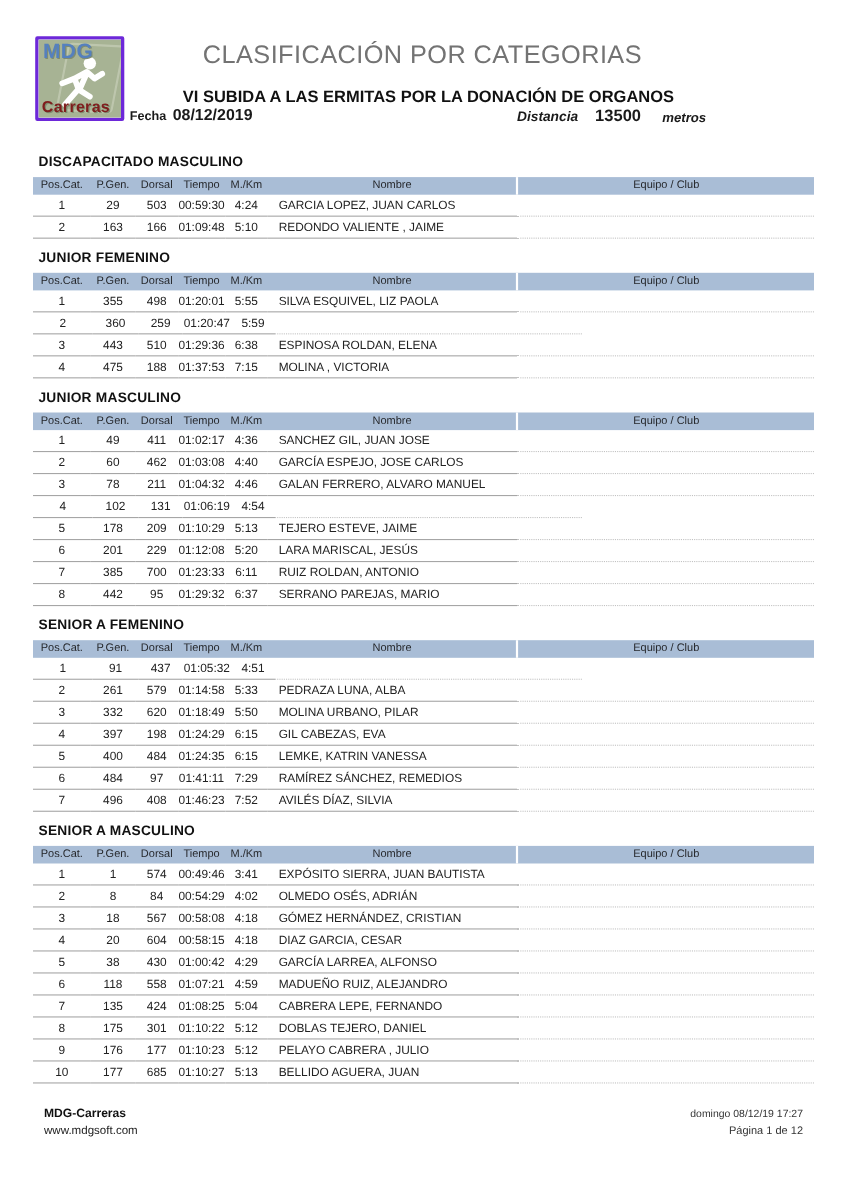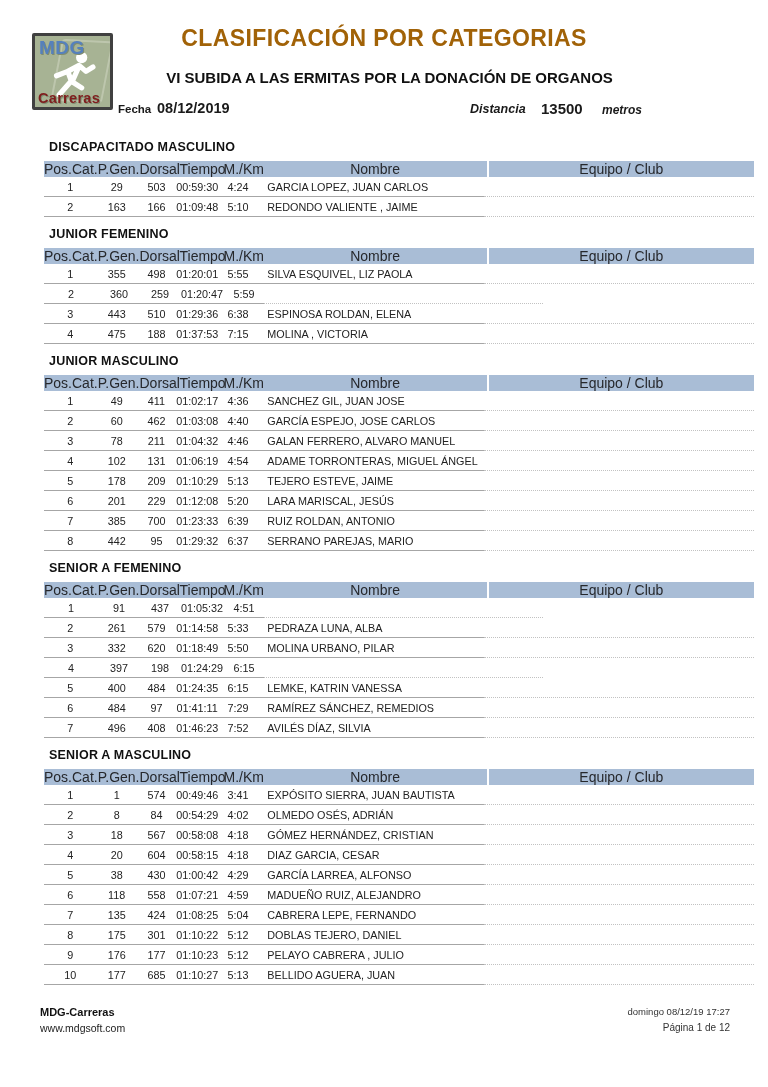--- a/index.html
+++ b/index.html
@@ -7,75 +7,75 @@
   body {
     width:768px; height:1087px; position:relative;
     font-family:"Liberation Sans", sans-serif; color:#1a1a1a;
     overflow:hidden;
   }
   .page { position:relative; width:768px; height:1087px; }
 
   
   .logo {
     position:absolute; left:32px; top:33px; width:81px; height:77px;
-    border:3px solid #404040; border-radius:2px; overflow:hidden;
+    border:3px solid #6d28d9; border-radius:2px; overflow:hidden;
   }
   .logo-bg { position:absolute; inset:0; }
   .logo-ghost {
     position:absolute; right:2px; top:4px; width:52px; height:62px;
     border:2px solid #c3cbb3; transform:skewX(-8deg) rotate(3deg);
     border-radius:4px; opacity:.8;
   }
   .logo-mdg {
     position:absolute; top:1px; left:4px; font-size:19px; font-weight:bold;
     letter-spacing:.5px; text-shadow:1px 1px 0 #7f8c70;
   }
   .logo-carreras {
     position:absolute; bottom:1px; left:3px; font-size:14.5px; font-weight:bold;
     letter-spacing:.3px; text-shadow:1px 1px 0 #7f8c70;
   }
   .logo-runner { position:absolute; left:8px; top:12px; width:60px; height:52px; }
 
   
-  .title { padding-top:25px; text-align:center; font-size:23px; font-weight:bold; letter-spacing:.4px; color:#a16207; }
+  .title { padding-top:36px; text-align:center; font-size:23px; font-weight:normal; letter-spacing:.4px; color:#737373; }
   .subtitle { margin-top:17px; text-align:center; font-size:15px; font-weight:bold; color:#111;padding-left:11px; }
-  .meta { position:relative; height:20px; margin-top:14px; }
+  .meta { position:relative; height:20px; }
   .fecha-label { position:absolute; left:118px; top:3px; font-size:11.5px; font-weight:bold; }
   .fecha-value { position:absolute; left:157px; top:0; font-size:14.5px; font-weight:bold; }
   .dist-label { position:absolute; left:470px; top:2px; font-size:12.5px; font-weight:bold; font-style:italic; }
   .dist-value { position:absolute; left:541px; top:0; font-size:15px; font-weight:bold; }
   .dist-unit  { position:absolute; left:602px; top:3px; font-size:12px; font-weight:bold; font-style:italic; }
 
   
-  .sections { position:absolute; left:44px; top:136px; width:710px; }
+  .sections { position:absolute; left:30px; top:136px; width:710px; }
   .section-title { font-size:12.5px; font-weight:bold; margin:10px 0 7px 5px; letter-spacing:.2px; color:#111; }
   .section:first-child .section-title { margin-top:4px; }
 
-  .thead { display:flex; height:16px; align-items:center; font-size:14px; color:#26282c; }
+  .thead { display:flex; height:16px; align-items:center; font-size:10px; color:#26282c; }
   .th { text-align:center; height:16px; line-height:16px; }
   .trow { display:flex; height:20px; font-size:10.8px; color:#222; }
   .td {
     display:flex; align-items:center; justify-content:center; height:20px;
     border-bottom:1px solid #a6a6a6;
   }
   .col-pos    { width:54px; }
   .col-gen    { width:42px; }
   .col-dorsal { width:40px; }
   .col-tiempo { width:44px; }
   .col-ritmo  { width:40px; }
   .col-nombre { width:233px; }
   .col-equipo { width:279px; }
   .td.col-nombre { justify-content:flex-start; padding-left:10px; }
   .td.col-equipo { border-bottom:1px dotted #c2c2c2; }
   .thead .col-equipo { border-left:2px solid #ffffff; }
 
   
   .footer {
     position:absolute; left:40px; right:38px; top:1006px;
-    display:flex; justify-content:space-between; align-items:flex-start;
+    display:flex; justify-content:space-between; align-items:center;
   }
   .footer-org { font-size:11px; font-weight:bold; color:#111; }
   .footer-web { font-size:10.5px; margin-top:4px; color:#222; }
   .footer-right { text-align:right; color:#333; }
   .footer-datetime { font-size:9.5px; }
   .footer-page { font-size:10px; margin-top:5px; }
 </style>
 </head>
 <body>
 
@@ -217,21 +217,20 @@
           <div class="td col-ritmo">4:46</div>
           <div class="td col-nombre">GALAN FERRERO, ALVARO MANUEL</div>
           <div class="td col-equipo"></div>
         </div>
         <div class="trow">
           <div class="td col-pos">4</div>
           <div class="td col-gen">102</div>
           <div class="td col-dorsal">131</div>
           <div class="td col-tiempo">01:06:19</div>
           <div class="td col-ritmo">4:54</div>
-          <div class="td col-nombre">ADAME TORRONTERAS, MIGUEL ÁNGEL</div>
           <div class="td col-equipo"></div>
         </div>
         <div class="trow">
           <div class="td col-pos">5</div>
           <div class="td col-gen">178</div>
           <div class="td col-dorsal">209</div>
           <div class="td col-tiempo">01:10:29</div>
           <div class="td col-ritmo">5:13</div>
           <div class="td col-nombre">TEJERO ESTEVE, JAIME</div>
           <div class="td col-equipo"></div>
@@ -243,21 +242,21 @@
           <div class="td col-tiempo">01:12:08</div>
           <div class="td col-ritmo">5:20</div>
           <div class="td col-nombre">LARA MARISCAL, JESÚS</div>
           <div class="td col-equipo"></div>
         </div>
         <div class="trow">
           <div class="td col-pos">7</div>
           <div class="td col-gen">385</div>
           <div class="td col-dorsal">700</div>
           <div class="td col-tiempo">01:23:33</div>
-          <div class="td col-ritmo">6:39</div>
+          <div class="td col-ritmo">6:11</div>
           <div class="td col-nombre">RUIZ ROLDAN, ANTONIO</div>
           <div class="td col-equipo"></div>
         </div>
         <div class="trow">
           <div class="td col-pos">8</div>
           <div class="td col-gen">442</div>
           <div class="td col-dorsal">95</div>
           <div class="td col-tiempo">01:29:32</div>
           <div class="td col-ritmo">6:37</div>
           <div class="td col-nombre">SERRANO PAREJAS, MARIO</div>
@@ -300,20 +299,21 @@
           <div class="td col-ritmo">5:50</div>
           <div class="td col-nombre">MOLINA URBANO, PILAR</div>
           <div class="td col-equipo"></div>
         </div>
         <div class="trow">
           <div class="td col-pos">4</div>
           <div class="td col-gen">397</div>
           <div class="td col-dorsal">198</div>
           <div class="td col-tiempo">01:24:29</div>
           <div class="td col-ritmo">6:15</div>
+          <div class="td col-nombre">GIL CABEZAS, EVA</div>
           <div class="td col-equipo"></div>
         </div>
         <div class="trow">
           <div class="td col-pos">5</div>
           <div class="td col-gen">400</div>
           <div class="td col-dorsal">484</div>
           <div class="td col-tiempo">01:24:35</div>
           <div class="td col-ritmo">6:15</div>
           <div class="td col-nombre">LEMKE, KATRIN VANESSA</div>
           <div class="td col-equipo"></div>

